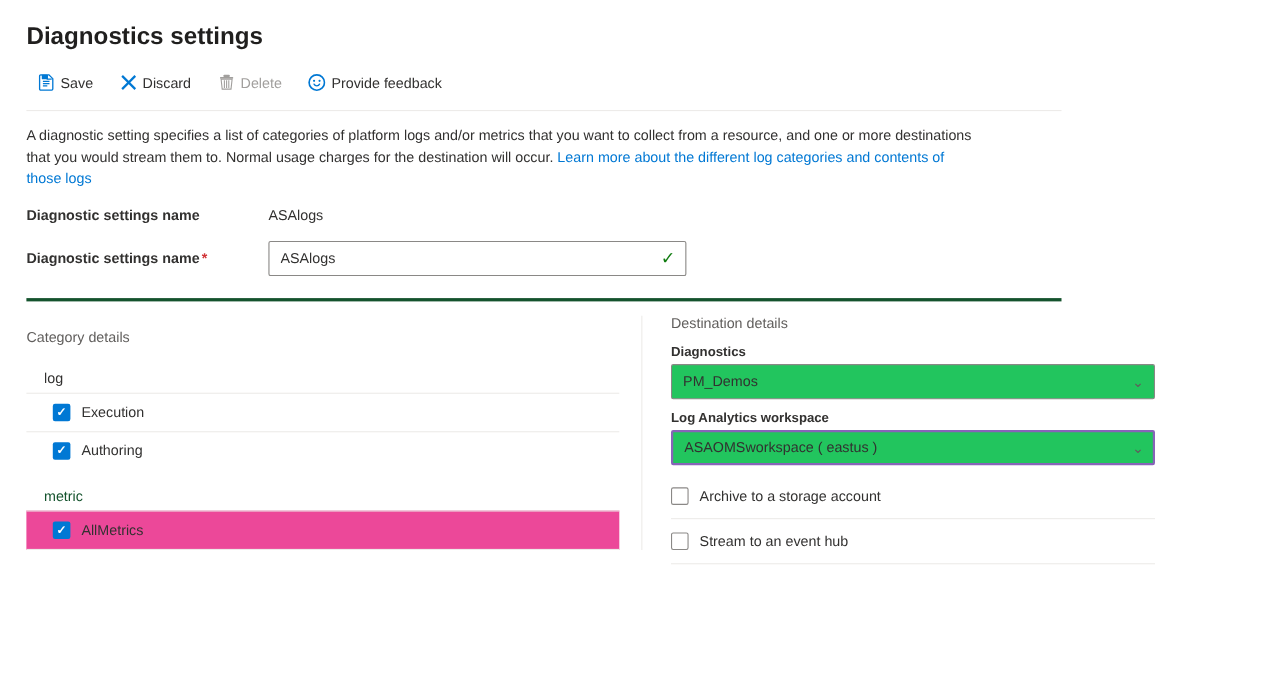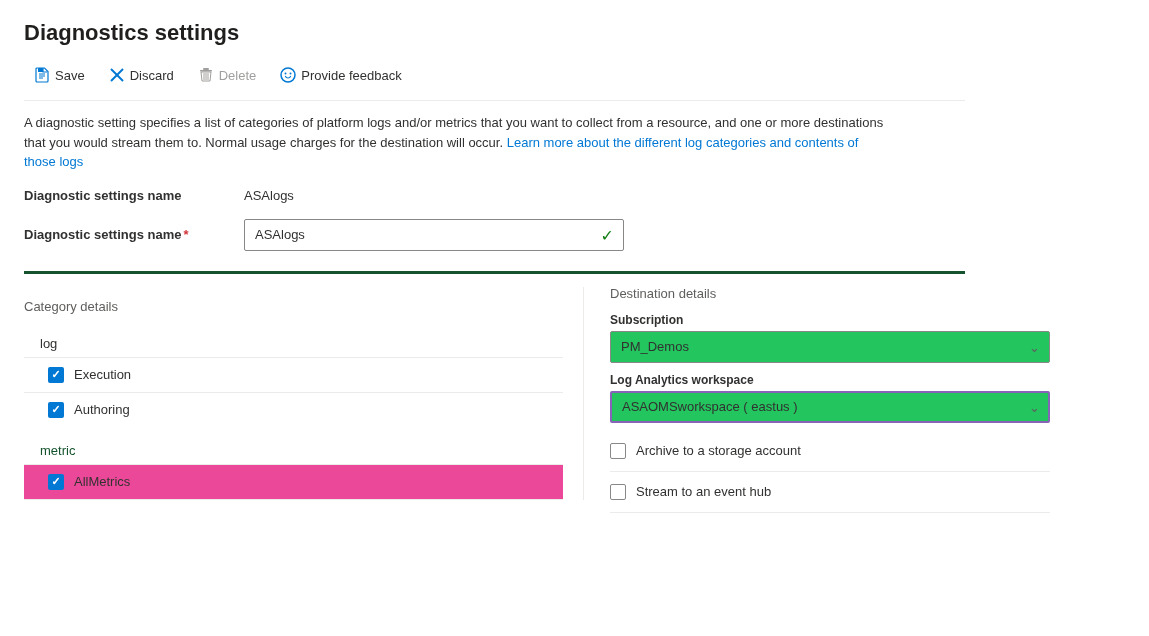--- a/index.html
+++ b/index.html
@@ -337,21 +337,21 @@
           <span>AllMetrics</span>
         </div>
       </div>
     </div>
 
     <div class="right-col">
       <div class="col-section-title">Destination details</div>
 
 
       <div class="dest-section">
-        <div class="dest-field-label">Subscription</div>
+        <div class="dest-field-label">Diagnostics</div>
         <div class="select-wrapper">
           <select class="select-box">
             <option>PM_Demos</option>
           </select>
           <span class="select-chevron">⌄</span>
         </div>
       </div>
 
       <div class="dest-section">
         <div class="dest-field-label">Log Analytics workspace</div>

